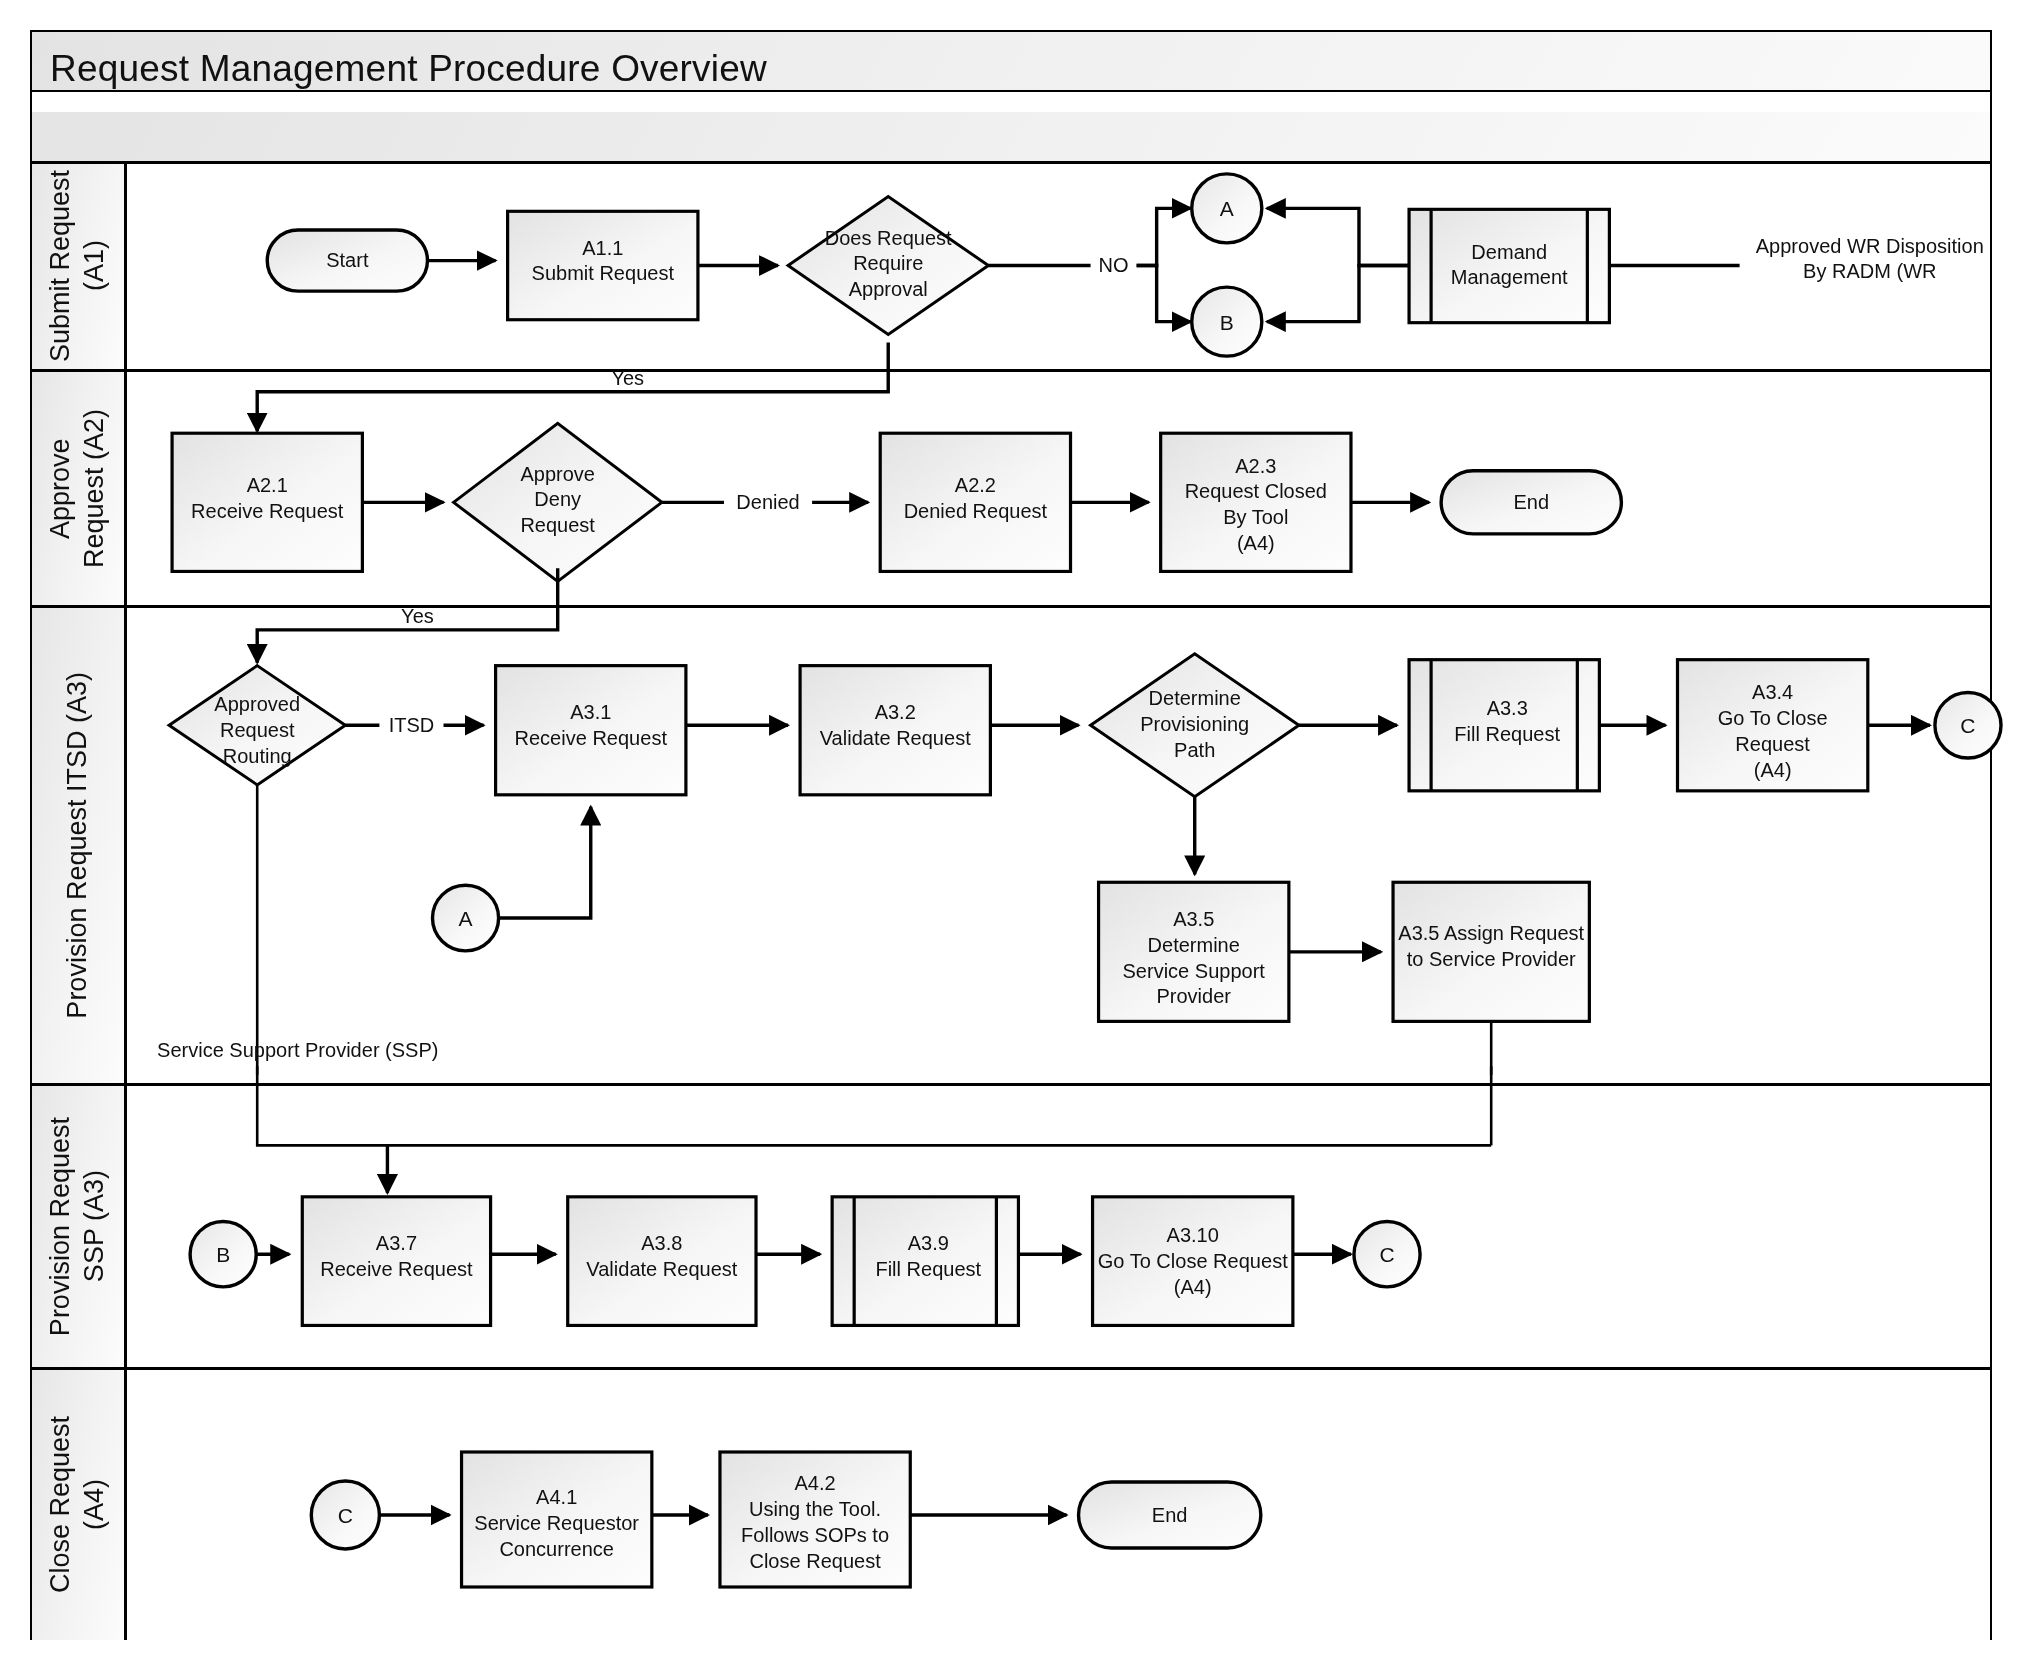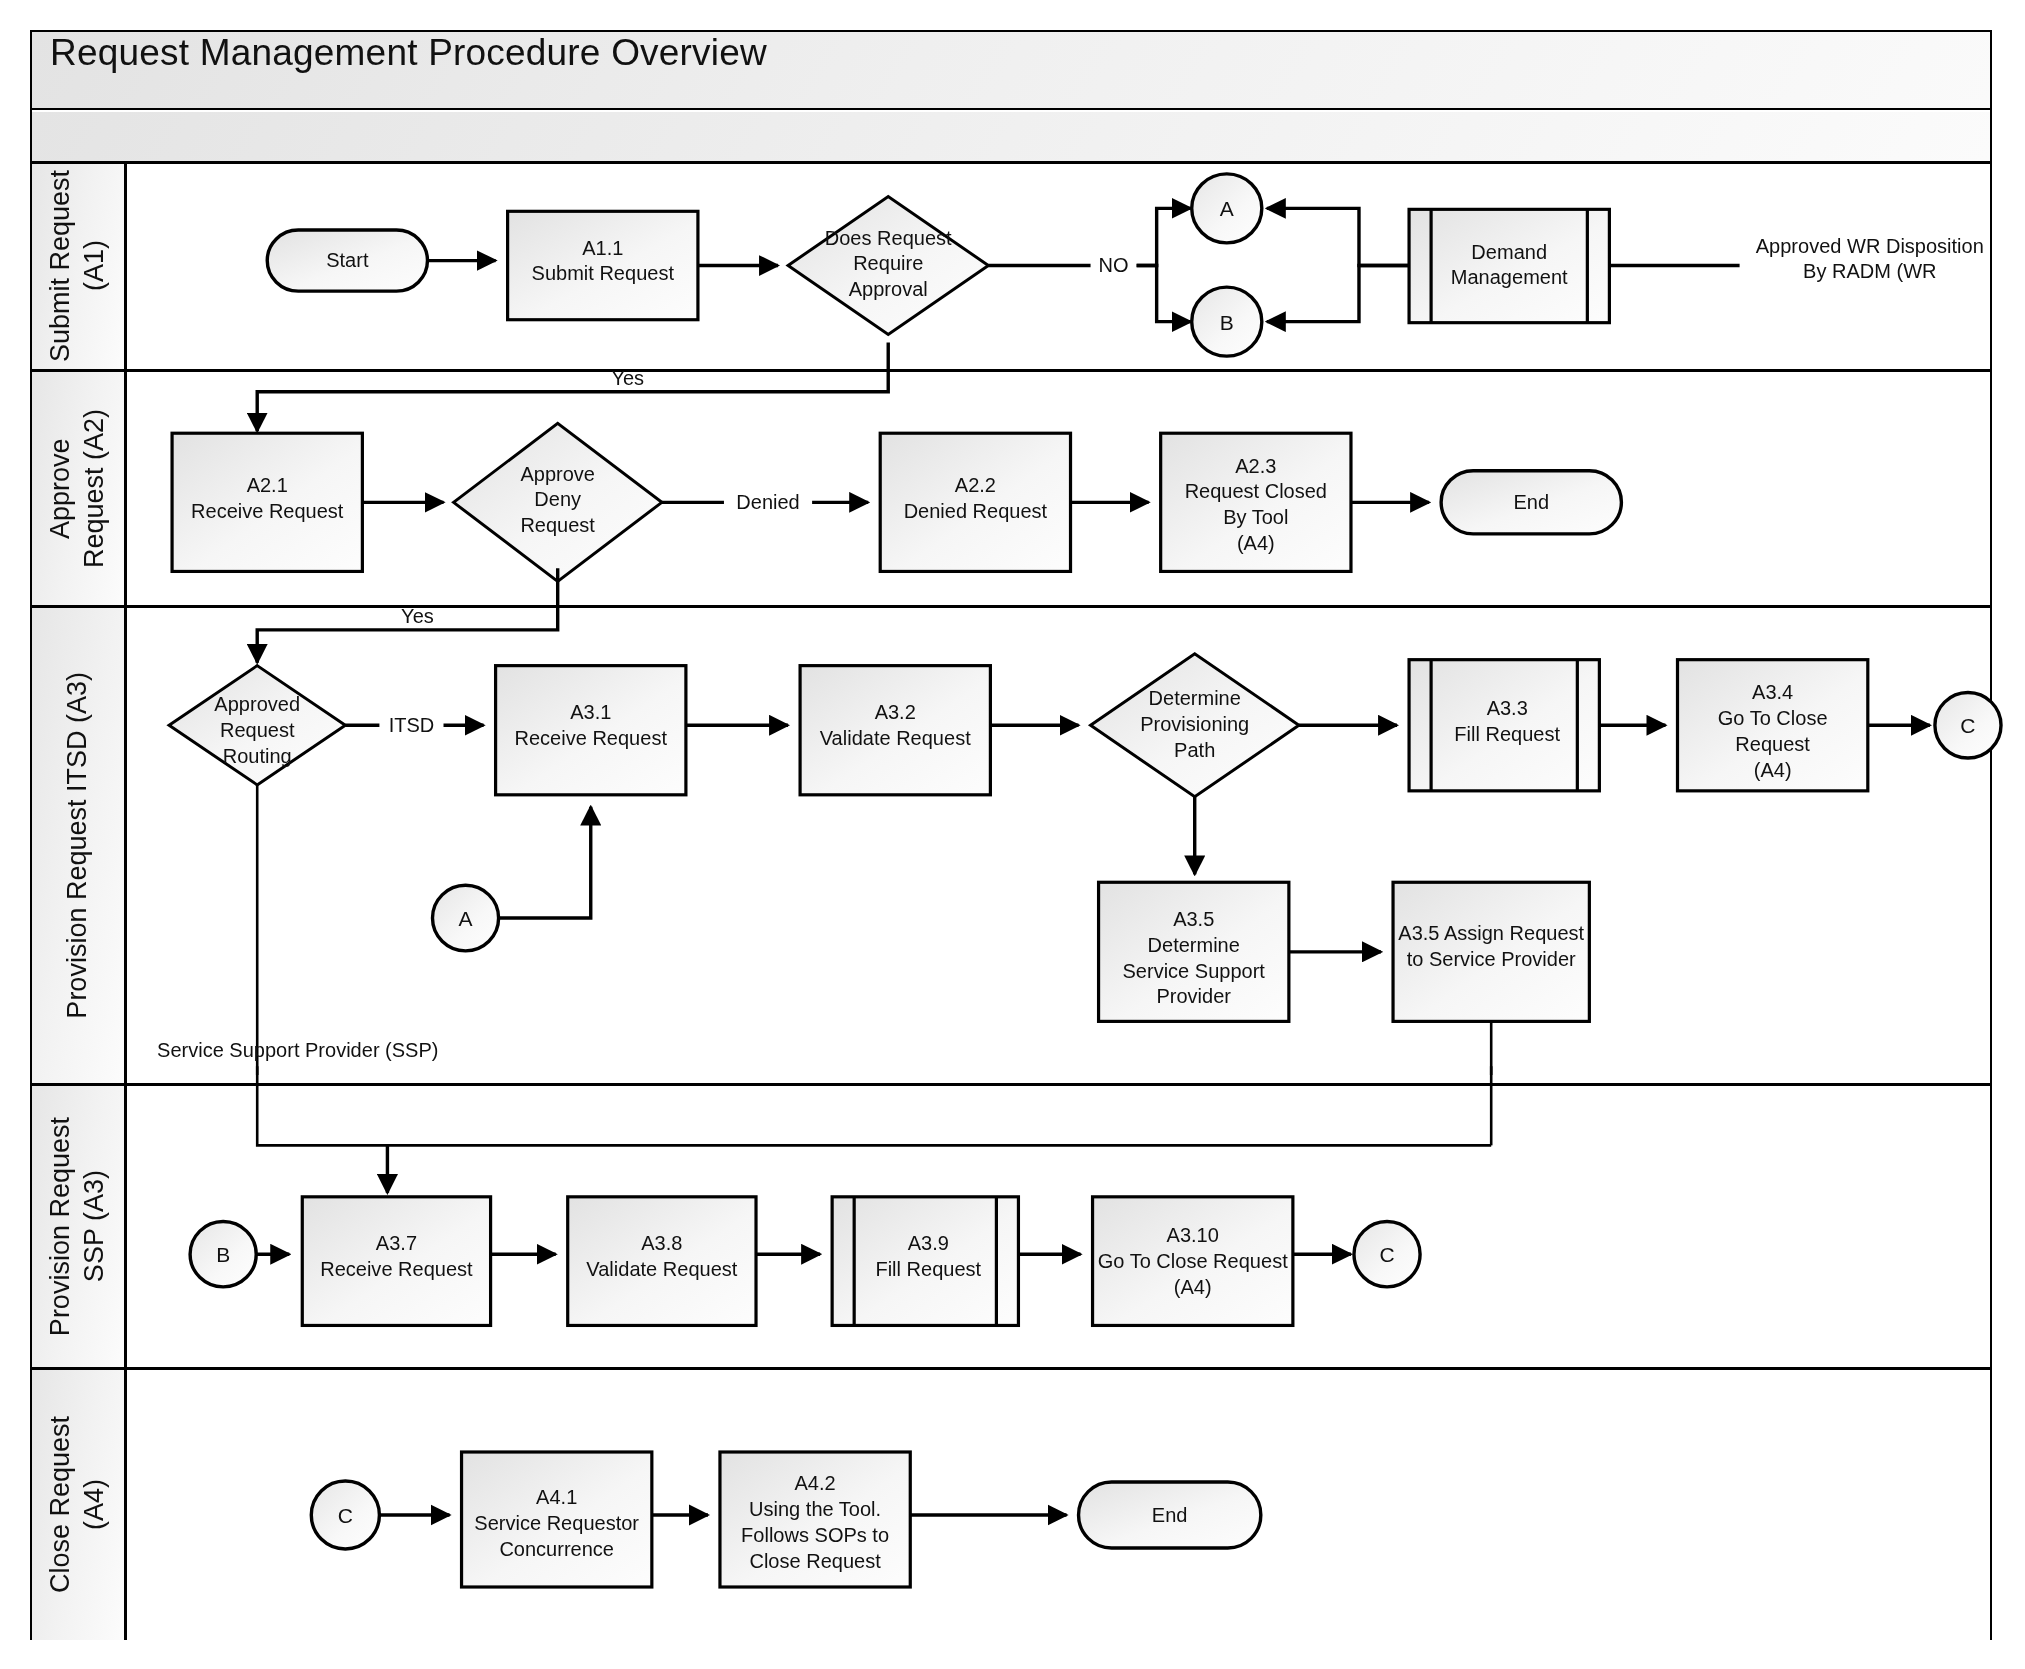--- a/index.html
+++ b/index.html
@@ -2,23 +2,23 @@
 <html><head>
 <meta charset="utf-8">
 <style>
   html,body{margin:0;padding:0;background:#ffffff;}
   body{font-family:"Liberation Sans",sans-serif;}
   #page{position:relative;width:2025px;height:1669px;background:#fff;overflow:hidden;}
 
   .diagram-frame{position:absolute;left:30px;top:30px;width:1962px;height:1610px;
     border:2px solid #000;box-sizing:border-box;background:#fff;}
 
-  .title-band{position:absolute;left:32px;top:32px;width:1958px;height:78px;
+  .title-band{position:absolute;left:32px;top:32px;width:1958px;height:60px;
     background:linear-gradient(120deg,#e3e3e3 0%,#efefef 45%,#fafafa 100%);
-    border-bottom:2px solid #000;box-sizing:border-box;display:flex;align-items:flex-start;}
+    border-bottom:2px solid #000;box-sizing:border-box;display:flex;align-items:flex-end;}
   .title-text{font-size:37px;color:#111;padding-left:18px;letter-spacing:.2px;
     font-family:"Liberation Sans",sans-serif;font-weight:400;}
 
   .subtitle-band{position:absolute;left:32px;top:112px;width:1958px;height:52px;
     background:linear-gradient(120deg,#e4e4e4 0%,#f0f0f0 50%,#fbfbfb 100%);
     border-bottom:3px solid #000;box-sizing:border-box;}
 
   .lane{position:absolute;left:32px;box-sizing:border-box;border-bottom:3px solid #000;background:#fff;}
   .lane.last{border-bottom:none;}
   .lane-header{position:absolute;left:0;top:0;width:95px;height:100%;

